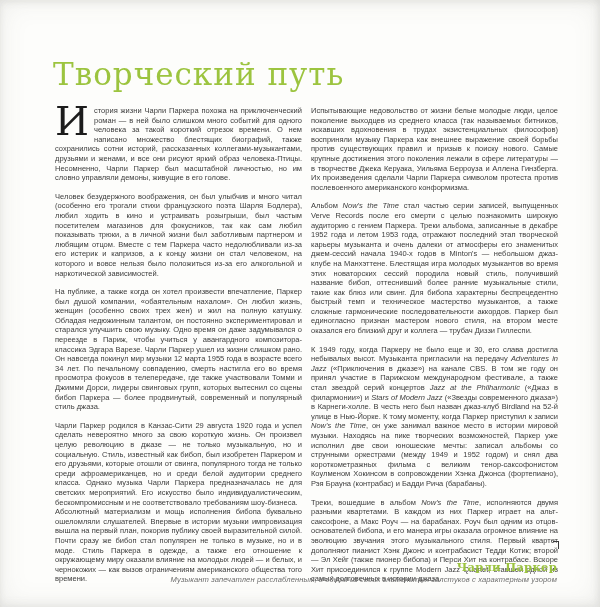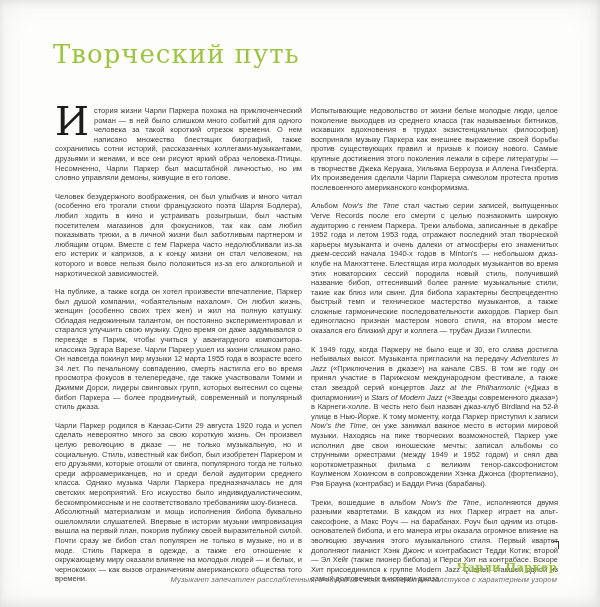--- a/index.html
+++ b/index.html
@@ -5,25 +5,25 @@
   html,body{margin:0;padding:0;background:#e8e8e6;}
   .page{
     position:relative;
     width:600px;height:607px;
     background:#fdfdfb;
     overflow:hidden;
     box-shadow:inset 0 0 28px rgba(90,88,80,0.10), inset 0 3px 6px rgba(120,118,110,0.10), inset -3px -4px 8px rgba(120,118,110,0.08);
     font-family:"Liberation Sans", sans-serif;
   }
   .title{
-    position:absolute;left:53px;top:39px;
+    position:absolute;left:53px;top:56px;
     margin:0;
     font-family:"DejaVu Serif", serif;
     font-weight:400;
-    font-size:26px;
+    font-size:31px;
     letter-spacing:1px;
   }
   .columns{
     position:absolute;left:55px;top:106px;width:503px;
     display:flex;gap:9px;
   }
   .col{flex:1;min-width:0;}
   .para{
     margin:0;
     font-size:7.5px;

